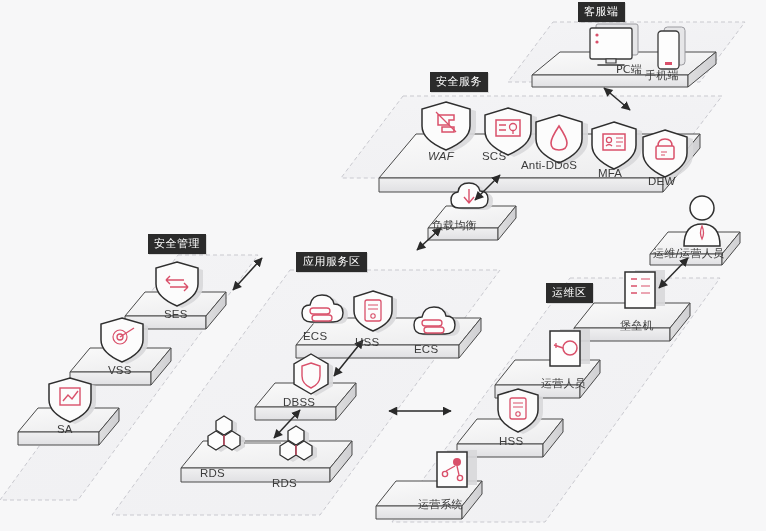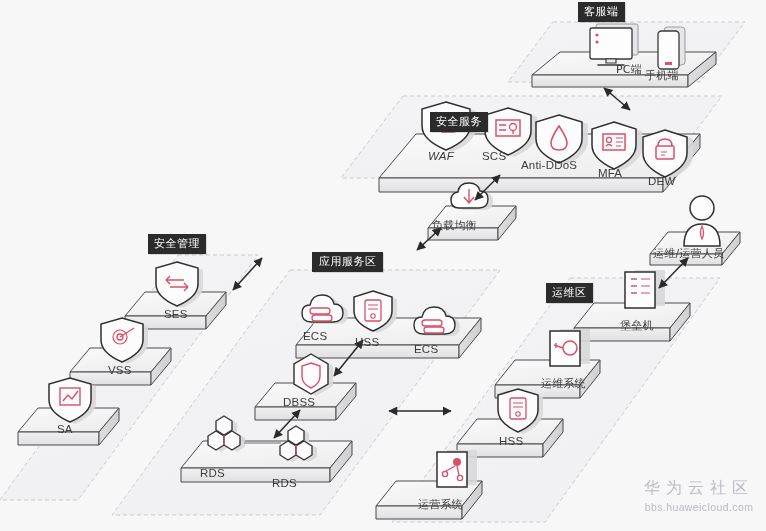--- a/index.html
+++ b/index.html
@@ -378,23 +378,23 @@
     </g>
     <g>
       <line x1="389" y1="411" x2="451" y2="411" stroke="#2a2a2a" stroke-width="1.5" marker-start="url(#arrowStart)" marker-end="url(#arrowEnd)"></line>
     </g>
     <g>
       <line x1="659" y1="288" x2="688" y2="258" stroke="#2a2a2a" stroke-width="1.5" marker-start="url(#arrowStart)" marker-end="url(#arrowEnd)"></line>
     </g>
   </svg>
 
   <div class="zone-badge" style="left:578px; top:2px;">客服端</div>
-  <div class="zone-badge" style="left:430px; top:72px;margin-top:40px;">安全服务</div>
+  <div class="zone-badge" style="left:430px; top:72px;">安全服务</div>
   <div class="zone-badge" style="left:148px; top:234px;">安全管理</div>
-  <div class="zone-badge" style="left:312px; top:252px;padding-left:7px;">应用服务区</div>
+  <div class="zone-badge" style="left:296px; top:252px;padding-left:7px;">应用服务区</div>
   <div class="zone-badge" style="left:546px; top:283px;">运维区</div>
 
   <div class="node-label cn" style="left:576px; top:62px;margin-left:40px;">PC端</div>
   <div class="node-label cn" style="left:645px; top:68px;">手机端</div>
 
   <div class="node-label" style="left:428px; top:150px;font-style:italic;">WAF</div>
   <div class="node-label" style="left:482px; top:150px;">SCS</div>
   <div class="node-label" style="left:521px; top:159px;">Anti-DDoS</div>
   <div class="node-label" style="left:598px; top:167px;">MFA</div>
   <div class="node-label" style="left:648px; top:175px;">DEW</div>
@@ -407,22 +407,18 @@
 
   <div class="node-label" style="left:303px; top:330px;">ECS</div>
   <div class="node-label" style="left:355px; top:336px;">HSS</div>
   <div class="node-label" style="left:414px; top:343px;">ECS</div>
   <div class="node-label" style="left:283px; top:396px;">DBSS</div>
   <div class="node-label" style="left:200px; top:467px;">RDS</div>
   <div class="node-label" style="left:272px; top:477px;">RDS</div>
 
   <div class="node-label cn" style="left:653px; top:246px;">运维/运营人员</div>
   <div class="node-label cn" style="left:620px; top:318px;text-align:right;">堡垒机</div>
-  <div class="node-label cn" style="left:541px; top:376px;">运维系统</div>
+  <div class="node-label cn" style="left:541px; top:376px;">运营人员</div>
   <div class="node-label" style="left:499px; top:435px;">HSS</div>
   <div class="node-label cn" style="left:418px; top:497px;">运营系统</div>
 
-  <div class="watermark">
-    <div class="wm-cn">华为云社区</div>
-    <div class="wm-url">bbs.huaweicloud.com</div>
-  </div>
 
 </div>
 
 </body></html>

